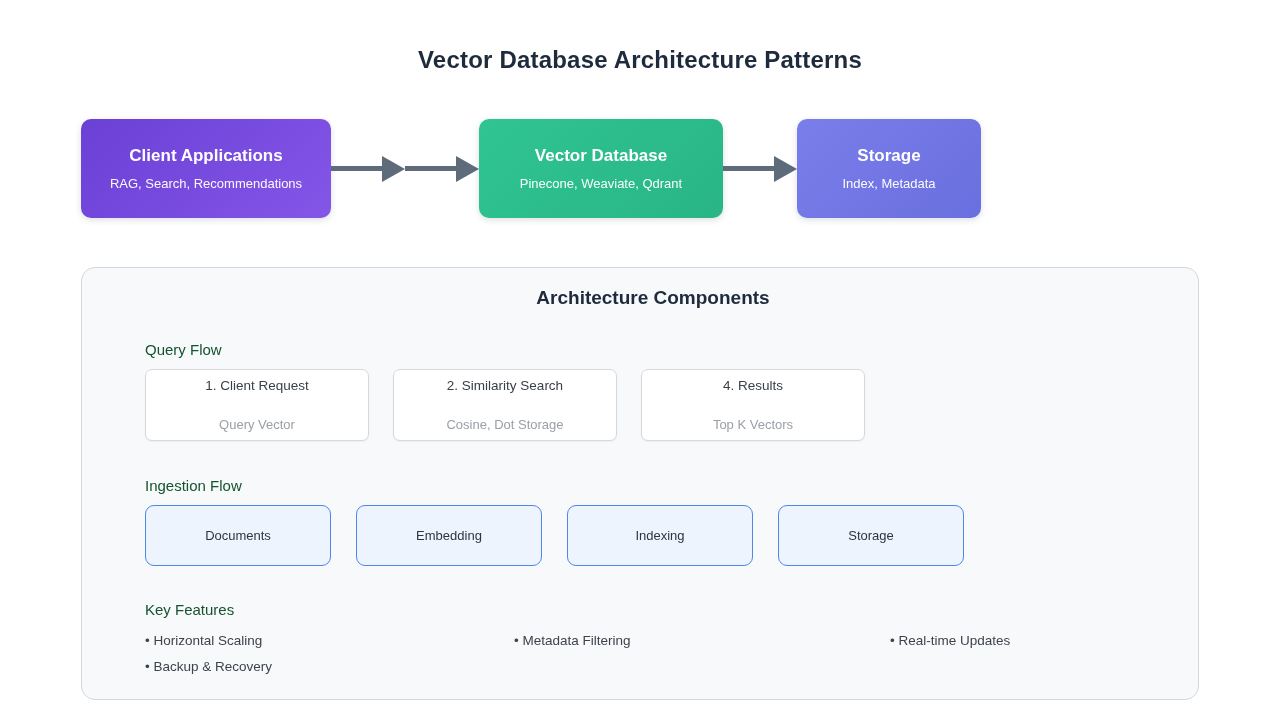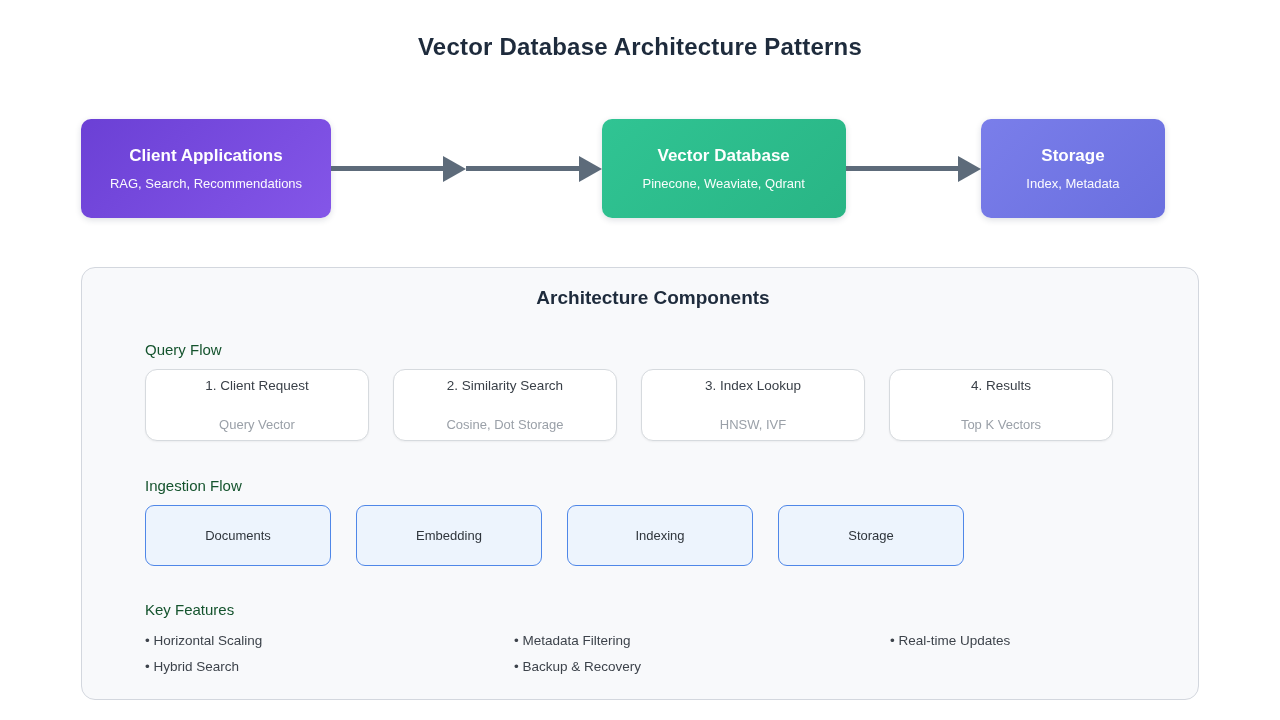--- a/index.html
+++ b/index.html
@@ -8,34 +8,34 @@
     width: 1280px;
     height: 720px;
     background: #ffffff;
     font-family: "Liberation Sans", sans-serif;
     overflow: hidden;
   }
 
   
   .page-title {
     position: absolute;
-    left: 0; top: 33px;
+    left: 0; top: 46px;
     width: 100%;
     text-align: center;
     font-size: 24px;
     font-weight: bold;
     color: #1e2b3c;
     letter-spacing: 0.2px;
   }
 
   
   .flow-row {
     position: absolute;
     left: 81px; top: 119px;
-    width: 1084px; height: 99px;
+    width: 900px; height: 99px;
     display: flex;
   }
   .flow-node {
     height: 99px;
     border-radius: 10px;
     display: flex;
     flex-direction: column;
     align-items: center;
     justify-content: center;
     gap: 10px;
@@ -99,21 +99,21 @@
   .query-row {
     position: absolute;
     left: 63px; top: 101px;
     display: flex;
     gap: 24px;
   }
   .query-card {
     width: 224px; height: 72px;
     background: #ffffff;
     border: 1px solid #d6dade;
-    border-radius: 12px;
+    border-radius: 7px;
     box-sizing: border-box;
     display: flex;
     flex-direction: column;
     align-items: center;
     justify-content: center;
     gap: 24px;
     box-shadow: 0 1px 2px rgba(0,0,0,0.05);
     text-align: center;
   }
   .query-card .qc-title { font-size: 13.5px; color: #3a4048; }
@@ -201,43 +201,38 @@
     <div class="query-row">
       <div class="query-card">
         <div class="qc-title">1. Client Request</div>
         <div class="qc-sub">Query Vector</div>
       </div>
       <div class="query-card">
         <div class="qc-title">2. Similarity Search</div>
         <div class="qc-sub">Cosine, Dot Storage</div>
       </div>
       <div class="query-card">
-        <div class="qc-title">3. Index Lookup</div>
-        <div class="qc-sub">HNSW, IVF</div>
-      </div>
-      <div class="query-card">
         <div class="qc-title">4. Results</div>
         <div class="qc-sub">Top K Vectors</div>
       </div>
     </div>
 
     <div class="section-label label-ingestion">Ingestion Flow</div>
 
     <div class="ingest-row">
       <div class="ingest-card">Documents</div>
       <div class="ingest-card">Embedding</div>
       <div class="ingest-card">Indexing</div>
       <div class="ingest-card">Storage</div>
     </div>
 
     <div class="section-label label-features">Key Features</div>
 
     <div class="features-grid">
       <div>• Horizontal Scaling</div>
       <div>• Metadata Filtering</div>
       <div>• Real-time Updates</div>
-      <div>• Hybrid Search</div>
       <div>• Backup &amp; Recovery</div>
     </div>
 
   </div>
 
 </div>
 
 </body></html>

